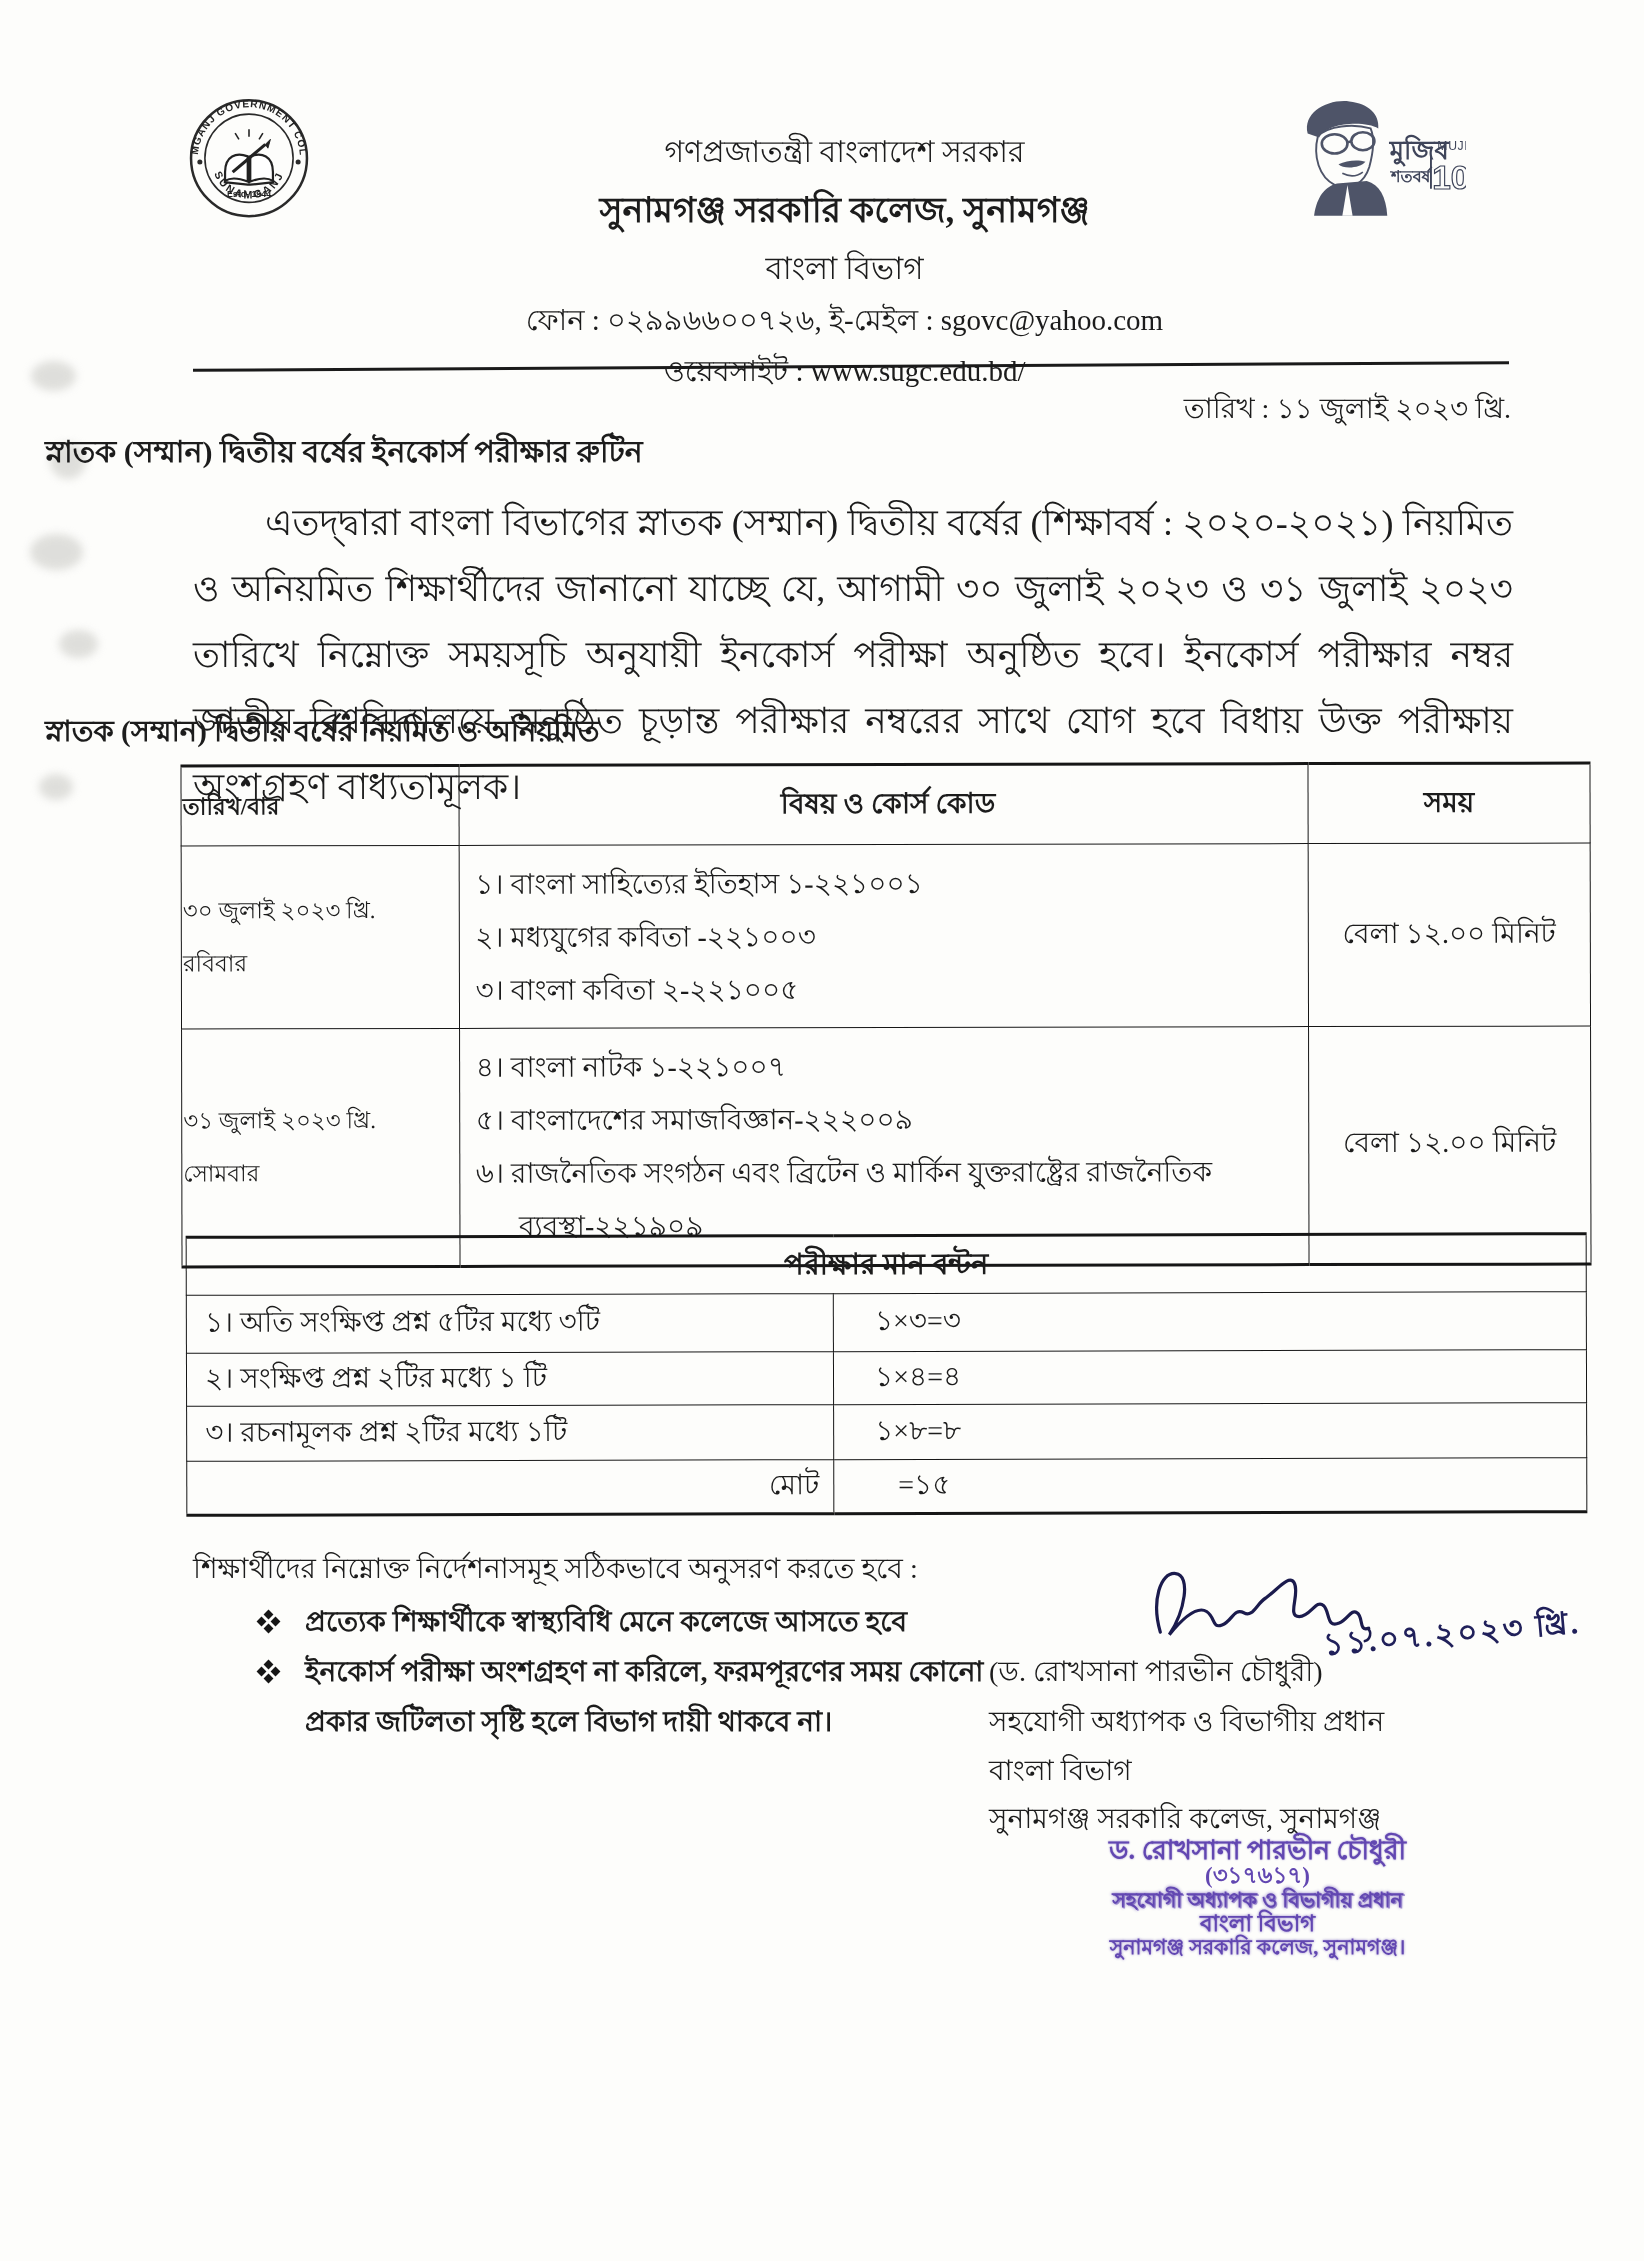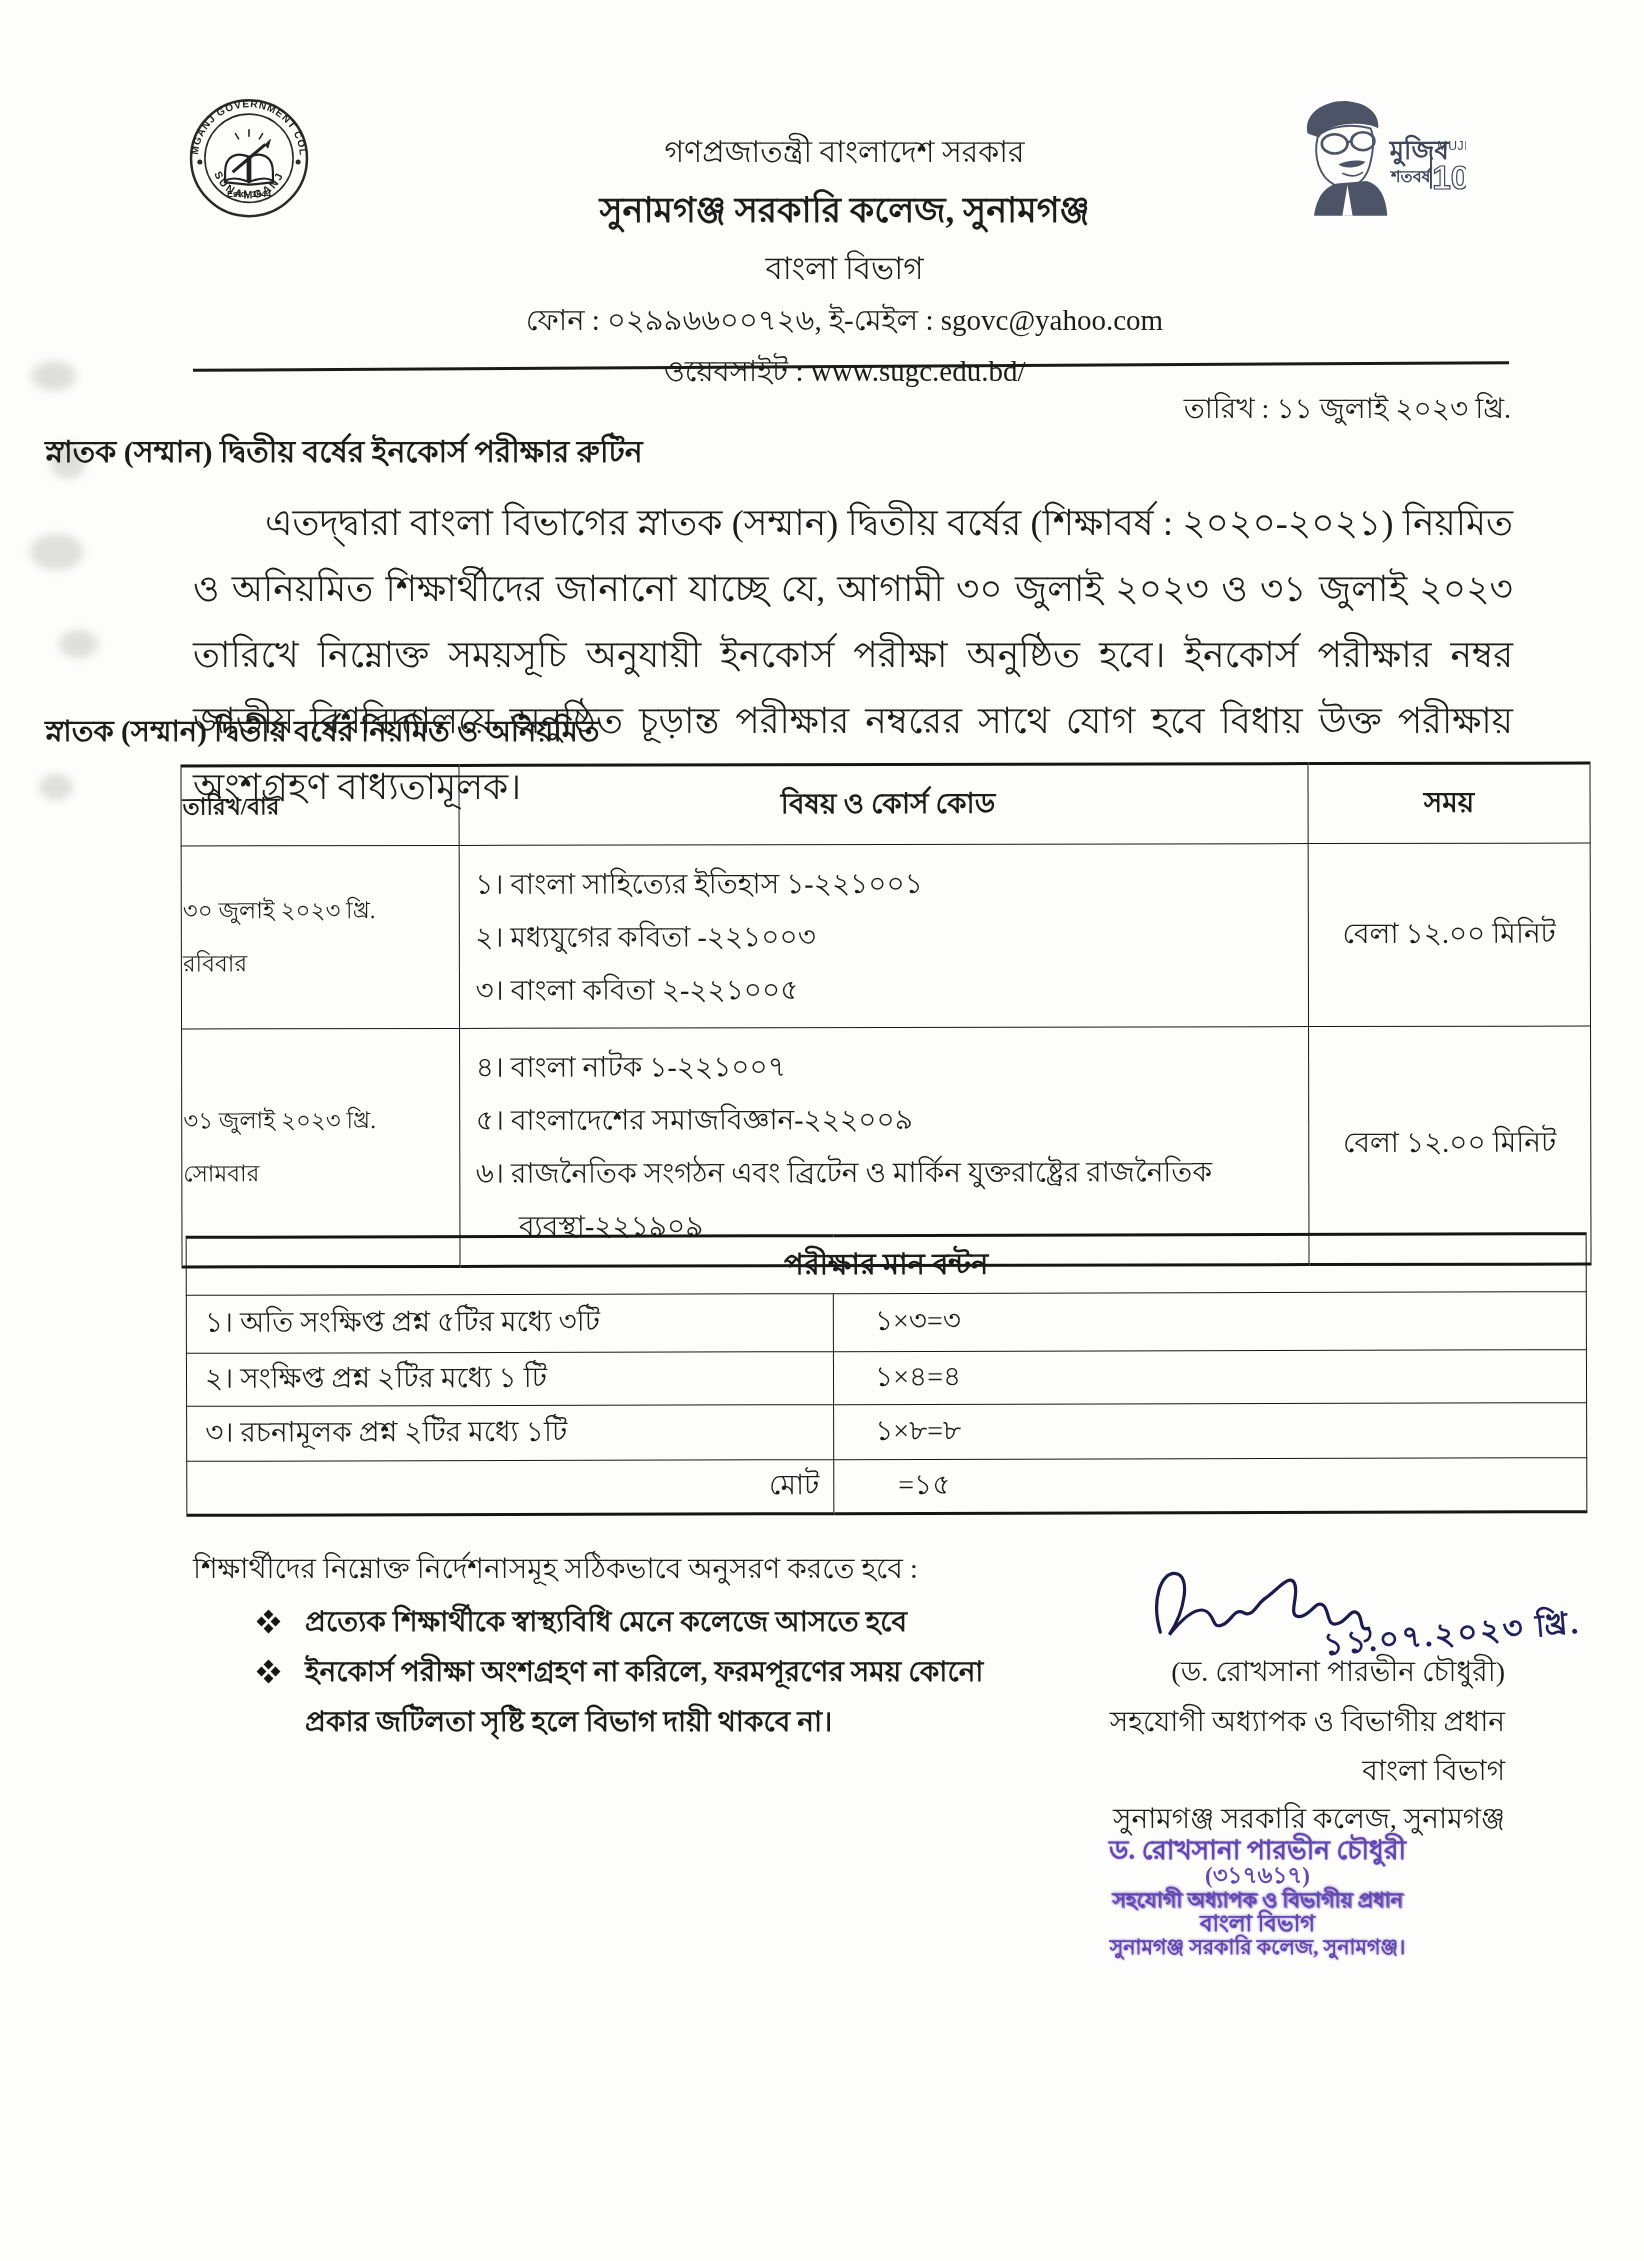--- a/index.html
+++ b/index.html
@@ -71,21 +71,21 @@
   .dbul i:nth-child(2){top:7px;left:0;}
   .dbul i:nth-child(3){top:7px;left:14px;}
   .dbul i:nth-child(4){top:14px;left:7px;}
 
   
   #sig-svg{left:1141px;top:1565px;}
   #sig-date{
     left:1323px;top:1609px;font-size:31px;color:#20205a;white-space:nowrap;
     transform:rotate(-5deg);letter-spacing:2.6px;font-weight:bold;
   }
-  .sigline{position:absolute;left:989px;width:516px;text-align:right;font-size:28px;white-space:nowrap;}
+  .sigline{position:absolute;left:989px;width:516px;text-align:left;font-size:28px;white-space:nowrap;}
   #sig-name{top:1650px;}
   #sig-desig{top:1700px;}
   #sig-dept{top:1749px;}
   #sig-college{top:1797px;}
 
   
   #stamp{left:1006px;top:1836px;width:503px;text-align:center;color:#5a3eae;
          filter:blur(0.5px);opacity:.95;}
   #stamp div{white-space:nowrap;}
   #stamp .s1{font-size:26.4px;font-weight:bold;line-height:28px;text-shadow:0 0 1.9px rgba(90,62,174,.75);}

